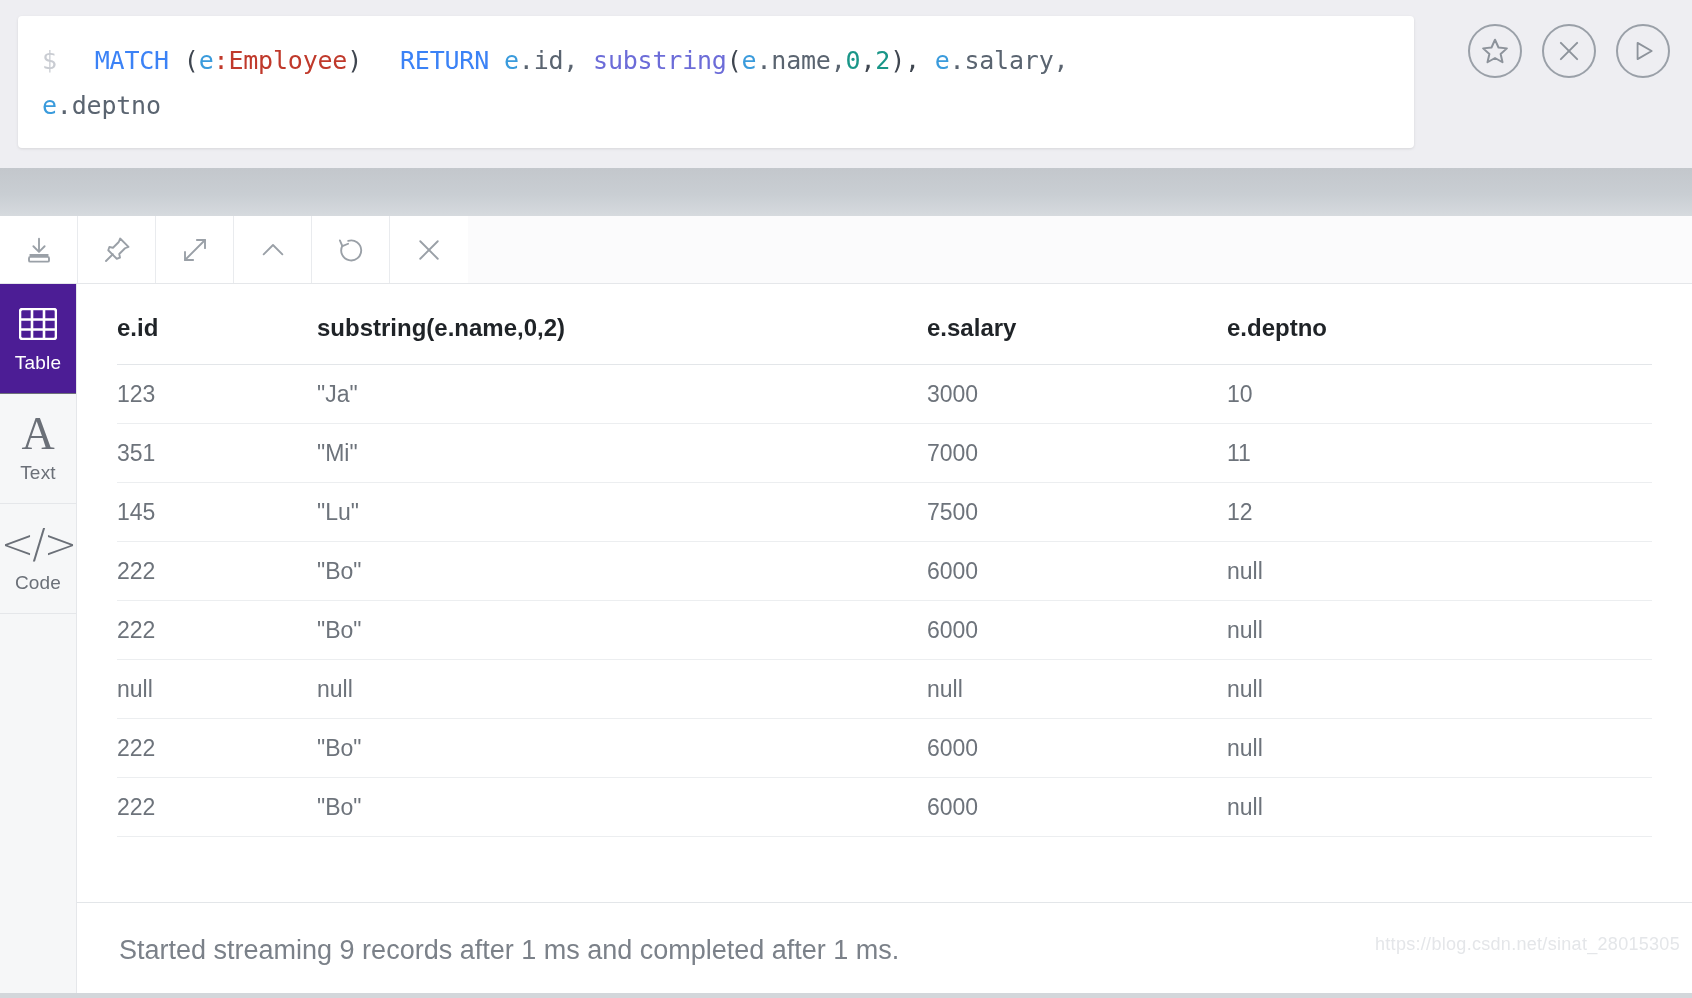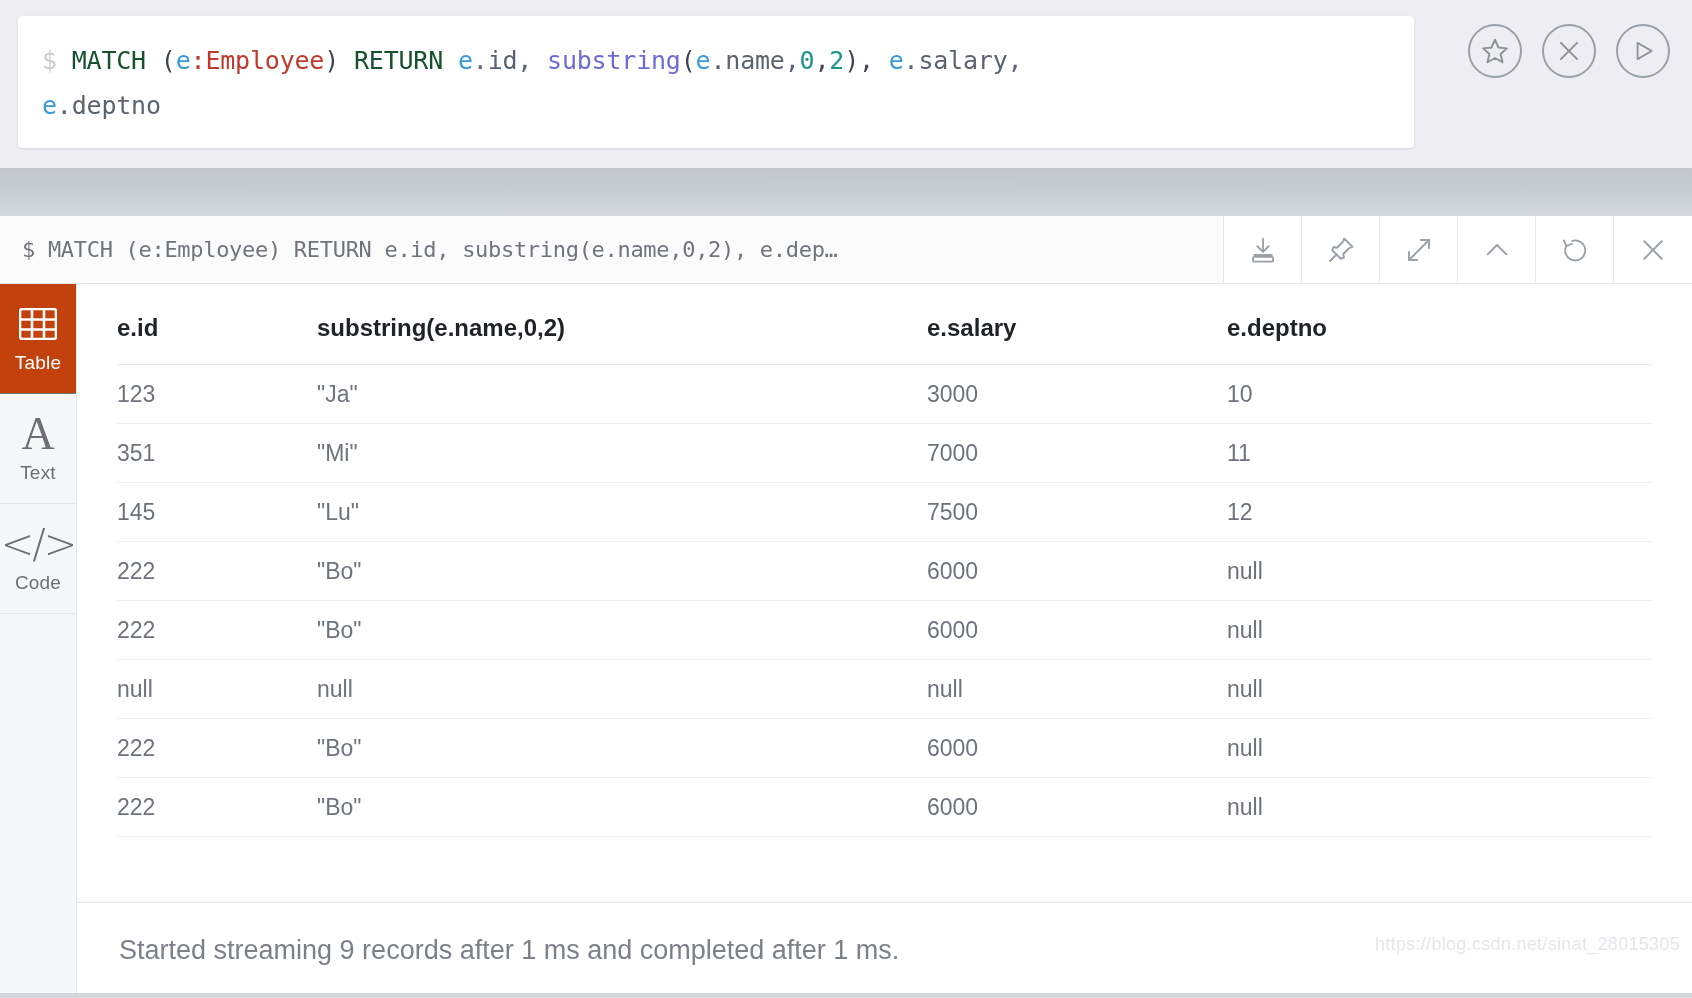--- a/index.html
+++ b/index.html
@@ -41,21 +41,21 @@
   .editor-code {
     font-family: "DejaVu Sans Mono", "Liberation Mono", monospace;
     font-size: 25px;
     line-height: 45px;
     white-space: pre-wrap;
     word-break: break-word;
     letter-spacing: -0.2px;
   }
 
   .tok-prompt   { color: #c9ccd2; }
-  .tok-keyword  { color: #14532d; }
+  .tok-keyword  { color: #3b82f6; margin-left: 23px; }
   .tok-var      { color: #3a9bdc; }
   .tok-label    { color: #c0392b; }
   .tok-prop     { color: #5a6470; }
   .tok-func     { color: #6c6cd8; }
   .tok-number   { color: #1a9688; }
   .tok-punct    { color: #3f4650; }
 
   
   .editor-actions {
     position: absolute;
@@ -150,21 +150,21 @@
     flex-direction: column;
     align-items: center;
     justify-content: center;
     gap: 7px;
     border-bottom: 1px solid #e5e7ea;
     color: #6b7078;
     cursor: pointer;
     background: #f6f7f8;
   }
   .view-tab.active {
-    background: #c2410c;
+    background: #4c1d95;
     color: #ffffff;
     border-bottom-color: #6e7279;
   }
   .view-tab-label { font-size: 19px; letter-spacing: 0.2px; }
   .view-tab-icon { display: flex; align-items: center; justify-content: center; height: 42px; }
   .glyph-A {
     font-family: "Liberation Serif", "DejaVu Serif", serif;
     font-size: 46px;
     line-height: 1;
     font-weight: 400;
@@ -289,21 +289,20 @@
         </span>
       </div>
     </div>
   </div>
 
   <div class="gray-band"></div>
 
   <div class="frame">
 
     <div class="frame-header">
-      <div class="frame-title">$ MATCH (e:Employee) RETURN e.id, substring(e.name,0,2), e.dep…</div>
       <div class="frame-tools">
 
         <div class="tool-btn">
           <span>
             <svg width="30" height="30" viewBox="0 0 24 24" fill="none" stroke="#9aa0a7" stroke-width="1.5" stroke-linecap="round" stroke-linejoin="round">
               <line x1="12" y1="3" x2="12" y2="13"></line>
               <polyline points="7.5,9 12,13.5 16.5,9"></polyline>
               <line x1="5" y1="16" x2="19" y2="16"></line>
               <rect x="4" y="17.5" width="16" height="3.8" rx="1"></rect>
             </svg>

